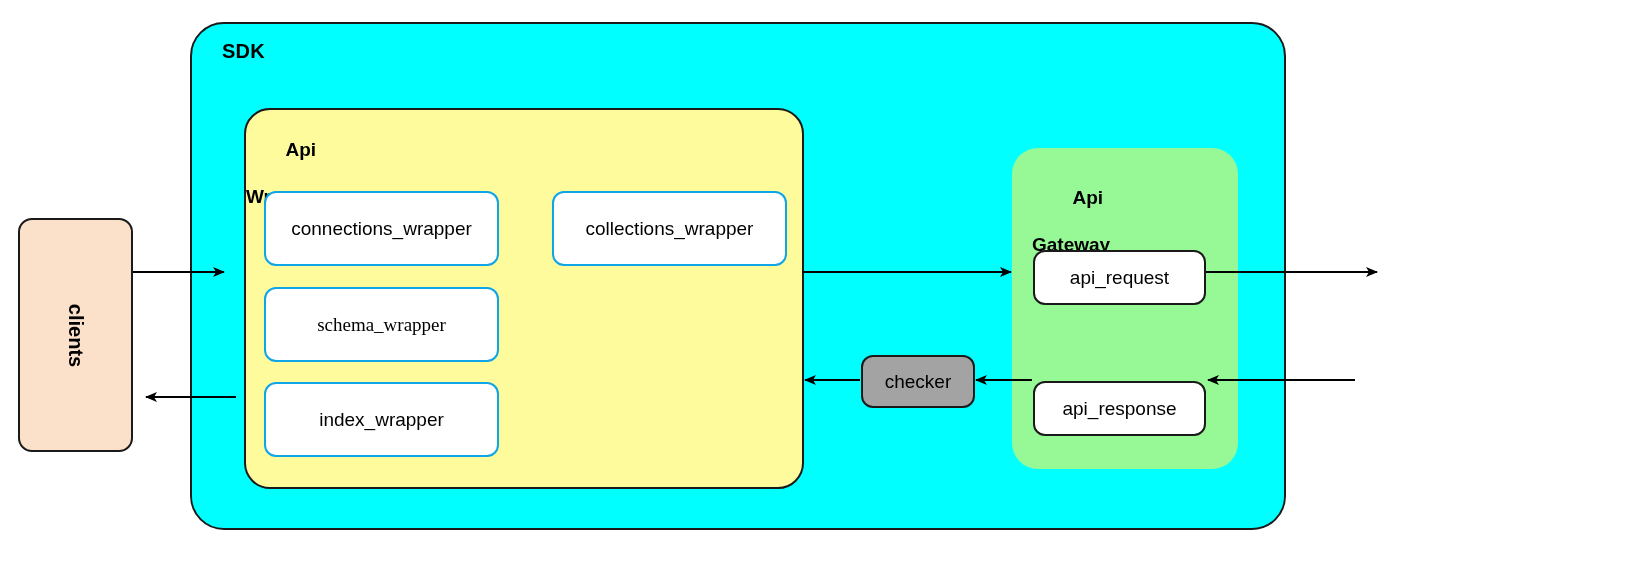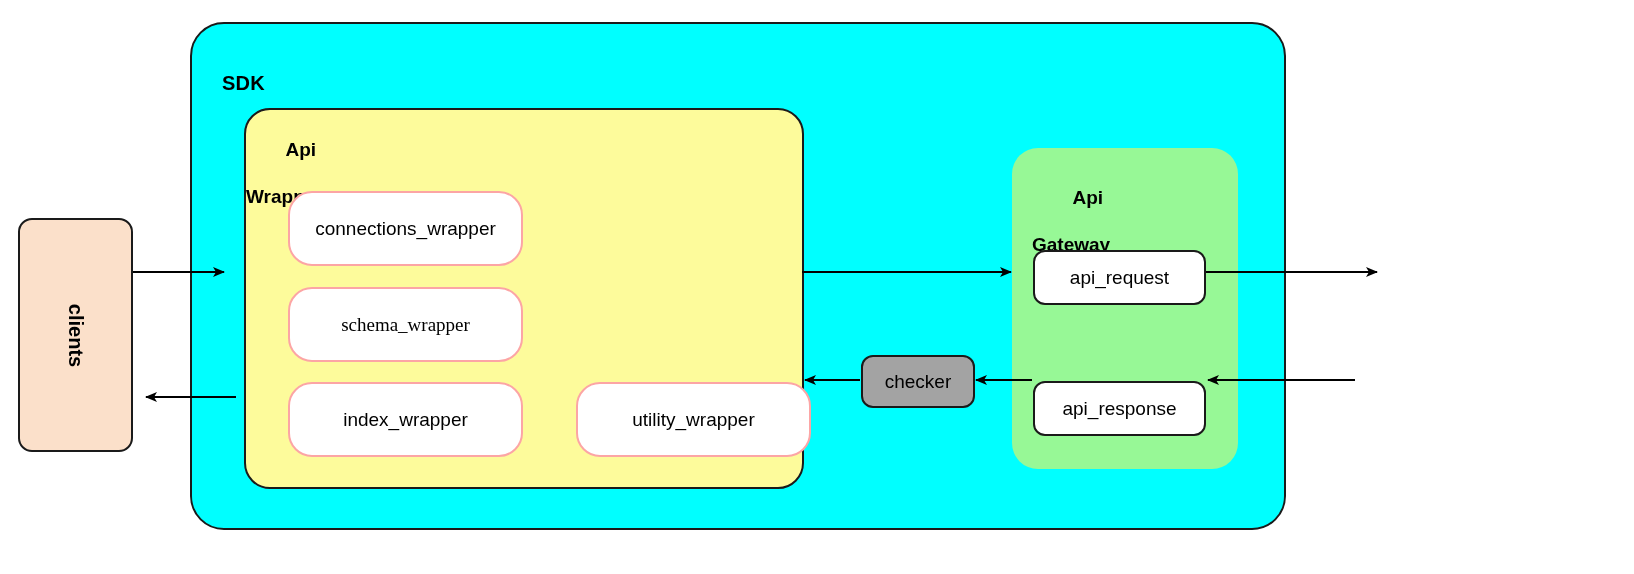--- a/index.html
+++ b/index.html
@@ -37,21 +37,20 @@
   }
   .sdk-label {
     position: absolute;
     left: 222px;
     top: 40px;
     font-size: 20px;
     font-weight: bold;
     letter-spacing: 0.2px;
     color: #000000;
     white-space: pre;
-    margin-top: 32px;
   }
   
   .clients-box {
     left: 18px;
     top: 218px;
     width: 115px;
     height: 234px;
     background: #fbe0ca;
     border: 2px solid #1a1a1a;
     border-radius: 14px;
@@ -79,26 +78,25 @@
     font-size: 19px;
     font-weight: bold;
     line-height: 1.22;
     color: #000000;
     white-space: pre;
   }
   .apiwrapper-label .l2 { margin-left: -19px; display: block; }
   
   .wrap-cell {
     background: #ffffff;
-    border: 2px solid #fca5a5;
-    border-radius: 24px;
+    border: 2px solid #0ea5e9;
+    border-radius: 12px;
     font-size: 19px;
     width: 235px;
     height: 75px;
-    margin-left: 24px;
   }
   .wc-c1 { left: 264px; }
   .wc-c2 { left: 552px; }
   .wc-r1 { top: 191px; }
   .wc-r2 { top: 287px; font-family: Liberation Serif, serif; }
   .wc-r3 { top: 382px; }
   
   .gateway-box {
     left: 1012px;
     top: 148px;
@@ -174,23 +172,23 @@
     <span class="clients-label">clients</span>
   </div>
 
   <div class="box apiwrapper-box"></div>
   <div class="apiwrapper-label">
     <span>Api</span>
     <span class="l2">Wrapper</span>
   </div>
 
   <div class="box wrap-cell wc-c1 wc-r1">connections_wrapper</div>
+  <div class="box wrap-cell wc-c2 wc-r1">collections_wrapper</div>
   <div class="box wrap-cell wc-c1 wc-r2">schema_wrapper</div>
   <div class="box wrap-cell wc-c1 wc-r3">index_wrapper</div>
-  <div class="box wrap-cell wc-c2 wc-r3">utility_wrapper</div>
 
   <div class="box checker-box">checker</div>
 
   <div class="box gateway-box"></div>
   <div class="gateway-label">
     <span>Api</span>
     <span class="l2">Gateway</span>
   </div>
   <div class="box gw-cell gw-r1">api_request</div>
   <div class="box gw-cell gw-r2">api_response</div>

